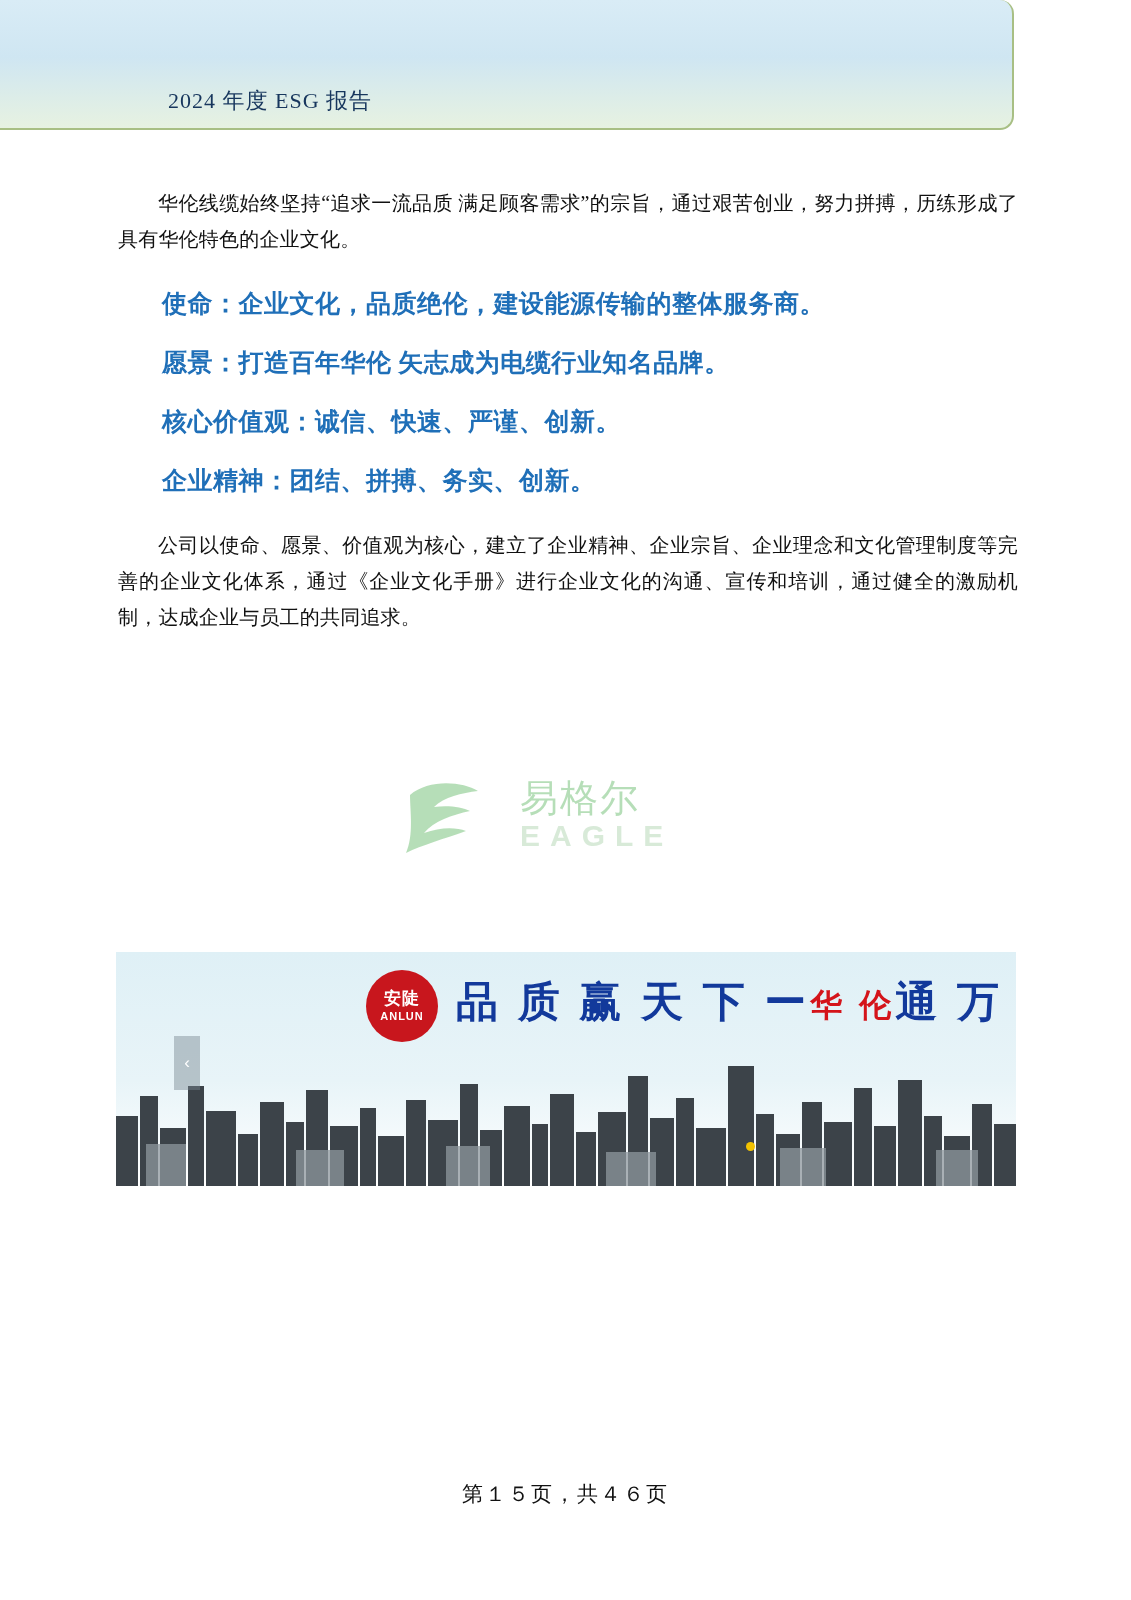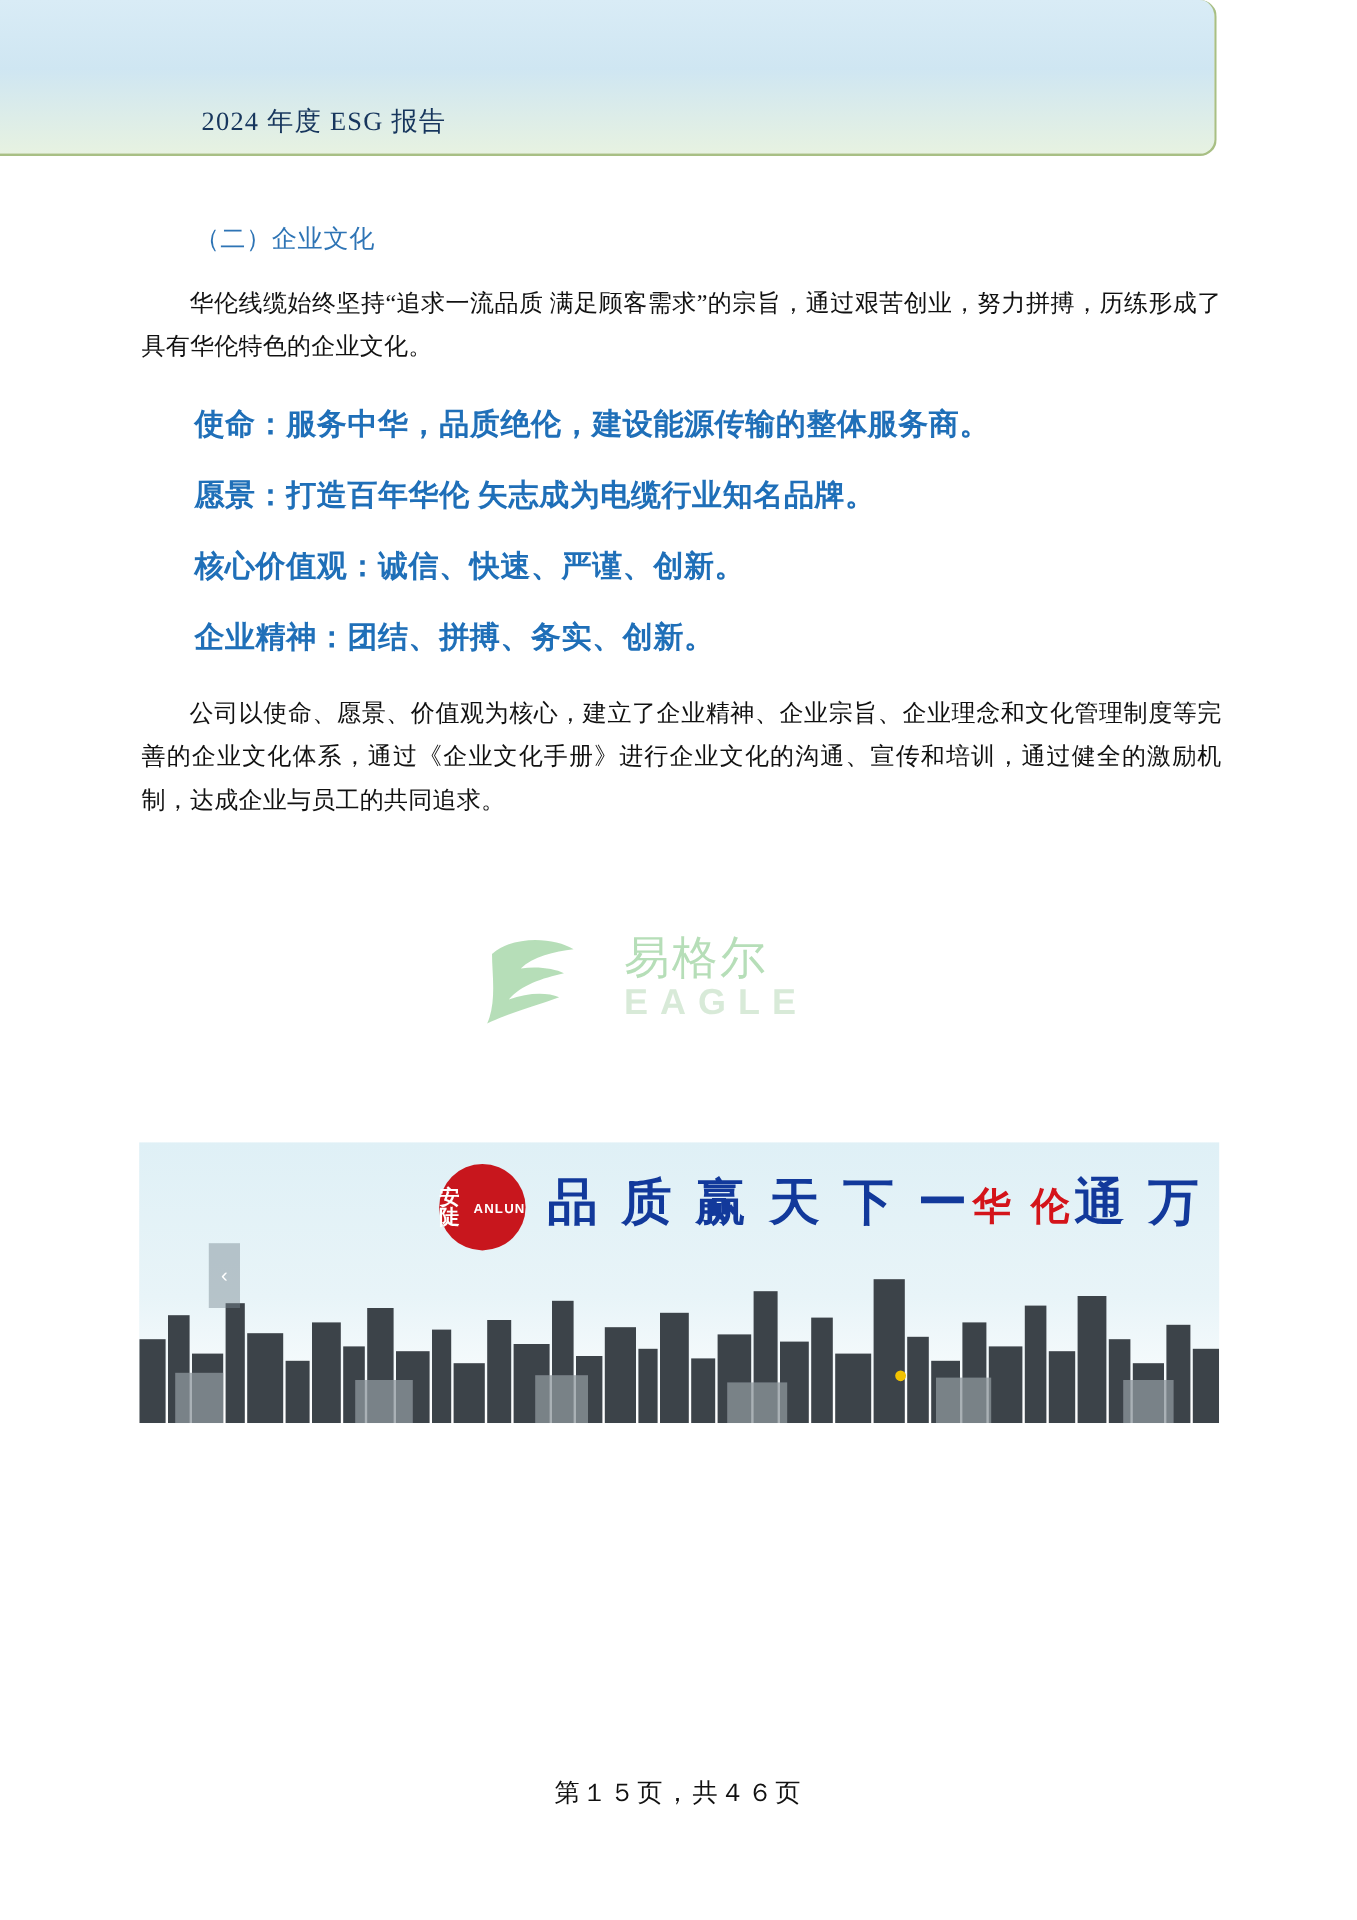--- a/index.html
+++ b/index.html
@@ -131,21 +131,21 @@
   }
   .banner-logo {
     position: absolute;
     left: 250px;
     top: 18px;
     width: 72px;
     height: 72px;
     border-radius: 50%;
     background: #c8161d;
     display: flex;
-    flex-direction: row;
+    flex-direction: column;
     align-items: center;
     justify-content: center;
     color: #ffffff;
     line-height: 1;
   }
   .banner-logo .cn {
     font-family: "Liberation Sans", sans-serif;
     font-weight: bold;
     font-size: 17px;
     letter-spacing: 1px;
@@ -216,25 +216,24 @@
 </head>
 <body>
 
 <div class="page">
 
   <div class="header-band"></div>
   <div class="header-title">2024 年度 ESG 报告</div>
 
   <div class="content">
 
-    <div class="section-heading">（二）企业文化</div>
 
     <p class="para">华伦线缆始终坚持“追求一流品质 满足顾客需求”的宗旨，通过艰苦创业，努力拼搏，历练形成了具有华伦特色的企业文化。</p>
 
-    <div class="slogan first">使命：服务中华，品质绝伦，建设能源传输的整体服务商。</div>
+    <div class="slogan first">使命：企业文化，品质绝伦，建设能源传输的整体服务商。</div>
     <div class="slogan">愿景：打造百年华伦 矢志成为电缆行业知名品牌。</div>
     <div class="slogan">核心价值观：诚信、快速、严谨、创新。</div>
     <div class="slogan">企业精神：团结、拼搏、务实、创新。</div>
 
     <div class="para-block">
       <p class="para">公司以使命、愿景、价值观为核心，建立了企业精神、企业宗旨、企业理念和文化管理制度等完善的企业文化体系，通过《企业文化手册》进行企业文化的沟通、宣传和培训，通过健全的激励机制，达成企业与员工的共同追求。</p>
     </div>
   </div>
 
   <div class="watermark">

